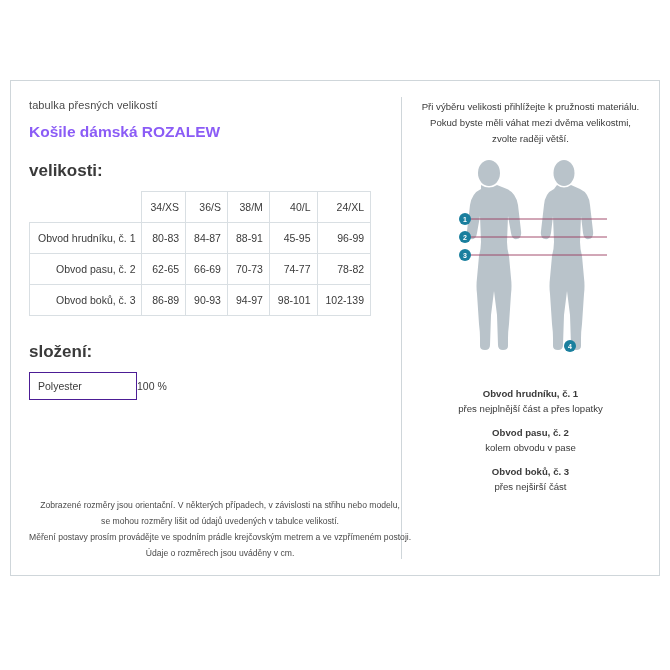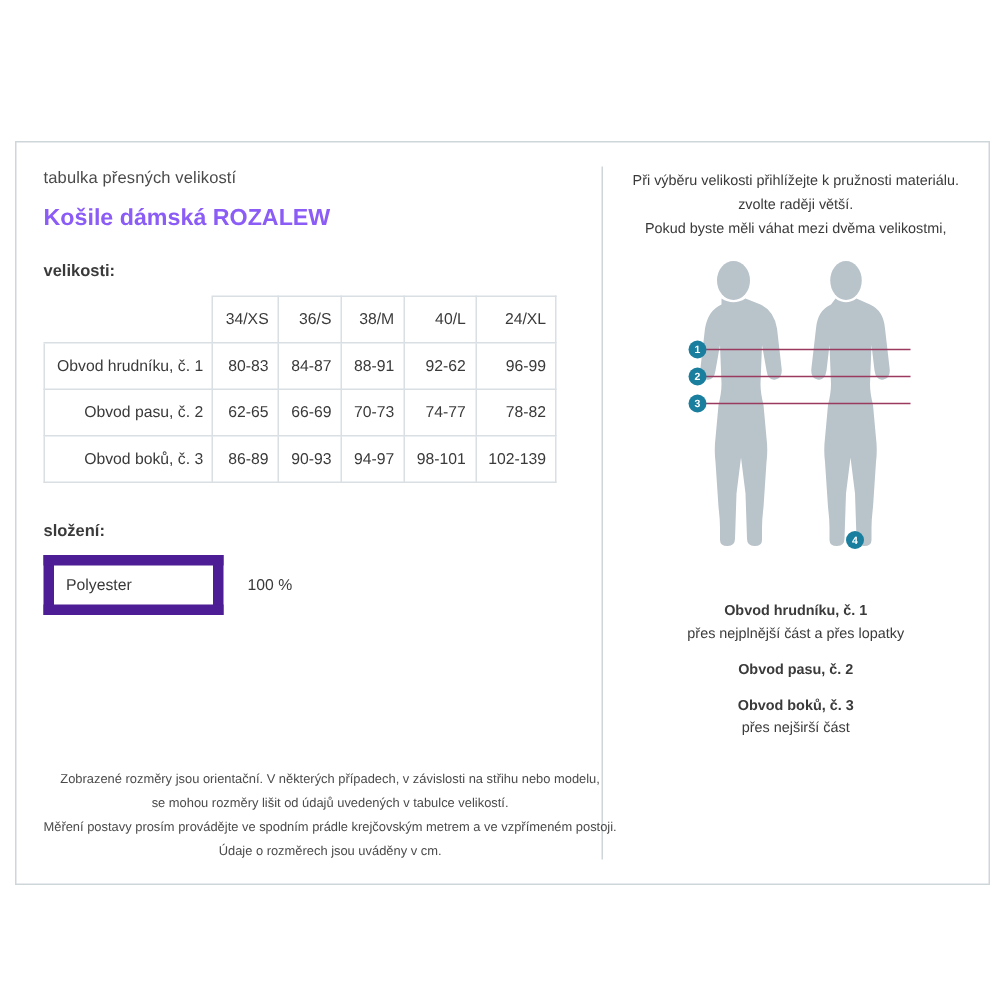--- a/index.html
+++ b/index.html
@@ -16,21 +16,21 @@
   }
   .page {
     position: relative;
     width: 670px;
     height: 670px;
     box-sizing: border-box;
   }
   .sheet {
     position: absolute;
     left: 10px;
-    top: 94px;
+    top: 80px;
     width: 650px;
     height: 496px;
     border: 1px solid #cfd6da;
     background: #ffffff;
     box-sizing: border-box;
     display: flex;
   }
   .left-col {
     width: 390px;
     box-sizing: border-box;
@@ -56,21 +56,21 @@
     margin: 0 0 12px 0;
     letter-spacing: 0.1px;
   }
   .title {
     font-size: 15.5px;
     color: #8b5cf6;
     font-weight: bold;
     margin: 0 0 20px 0;
   }
   .label-strong {
-    font-size: 11px;
+    font-size: 17px;
     font-weight: bold;
     color: #3a3a3a;
     margin: 0 0 10px 0;
   }
   table.size-table {
     border-collapse: collapse;
     width: 332px;
     font-size: 10.5px;
     color: #3a3a3a;
   }
@@ -103,28 +103,28 @@
 
   .comp-wrap {
     margin-top: 26px;
   }
   table.comp-table {
     border-collapse: collapse;
     font-size: 10.5px;
     color: #3a3a3a;
   }
   table.comp-table td {
-    border: 7px solid #4c1d95;
+    border: 1px solid #4c1d95;
     padding: 6px 8px;
     height: 14px;
   }
   table.comp-table td.mat { width: 90px; }
   table.comp-table td.pct {
     border-color: transparent;
-    padding-left: 16px;
+    padding-left: 0;
   }
 
   .footnotes {
     position: absolute;
     left: 18px;
     bottom: 14px;
     font-size: 8.6px;
     line-height: 16px;
     color: #4a4a4a;
     text-align: center;
@@ -193,21 +193,21 @@
             <th>40/L</th>
             <th>24/XL</th>
           </tr>
         </thead>
         <tbody>
           <tr>
             <td>Obvod hrudníku, č. 1</td>
             <td>80-83</td>
             <td>84-87</td>
             <td>88-91</td>
-            <td>92-62</td>
+            <td>45-95</td>
             <td>96-99</td>
           </tr>
           <tr>
             <td>Obvod pasu, č. 2</td>
             <td>62-65</td>
             <td>66-69</td>
             <td>70-73</td>
             <td>74-77</td>
             <td>78-82</td>
           </tr>
@@ -240,22 +240,22 @@
         <div>Měření postavy prosím provádějte ve spodním prádle krejčovským metrem a ve vzpřímeném postoji.</div>
         <div>Údaje o rozměrech jsou uváděny v cm.</div>
       </div>
     </div>
 
     <div class="divider"></div>
 
     <div class="right-col">
       <div class="intro">
         <div>Při výběru velikosti přihlížejte k pružnosti materiálu.</div>
+        <div>Pokud byste měli váhat mezi dvěma velikostmi,</div>
         <div>zvolte raději větší.</div>
-        <div>Pokud byste měli váhat mezi dvěma velikostmi,</div>
       </div>
 
       <div class="figure-box">
         <svg width="200" height="215" viewBox="0 0 200 215">
 
           <g fill="#b9c3ca">
             <ellipse cx="58" cy="14" rx="11" ry="13"></ellipse>
             <path d="M50 26 q8 5 16 0 l10 4 q9 4 11 16 l3 26 q1 7 -4 8 q-5 1 -6 -6 l-3 -17 l-1 26 q0 6 2 14 l2 22 q1 8 0 16 l-2 30 q-1 8 -1 14 l0 8 q0 4 -5 4 q-5 0 -5 -5 l-1 -30 l-3 -24 l-3 24 l-1 30 q0 5 -5 5 q-5 0 -5 -4 l0 -8 q0 -6 -1 -14 l-2 -30 q-1 -8 0 -16 l2 -22 q2 -8 2 -14 l-1 -26 l-3 17 q-1 7 -6 6 q-5 -1 -4 -8 l3 -26 q2 -12 11 -16 z"></path>
           </g>
 
@@ -284,19 +284,20 @@
             <circle cx="139" cy="187" r="6" fill="#1a7f9e"></circle>
             <text class="badge-num" x="139" y="189.6" text-anchor="middle">4</text>
           </g>
         </svg>
       </div>
 
       <div class="measure-list">
         <div class="m-title">Obvod hrudníku, č. 1</div>
         <div class="m-sub">přes nejplnější část a přes lopatky</div>
         <div class="m-title">Obvod pasu, č. 2</div>
+        <div class="m-sub">kolem obvodu v pase</div>
         <div class="m-title">Obvod boků, č. 3</div>
         <div class="m-sub">přes nejširší část</div>
       </div>
     </div>
 
   </div>
 </div>
 
 </body></html>

